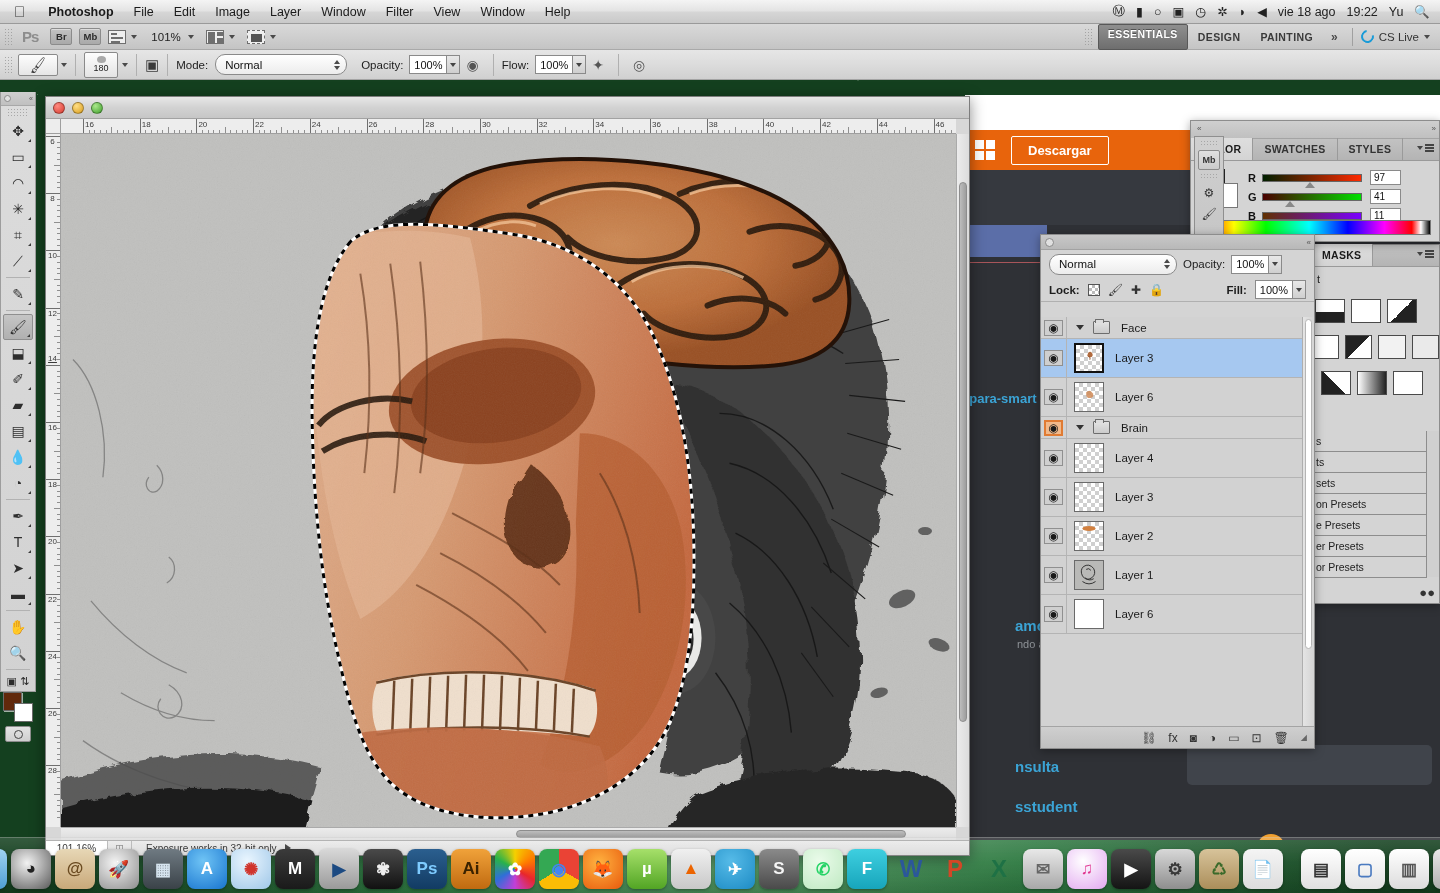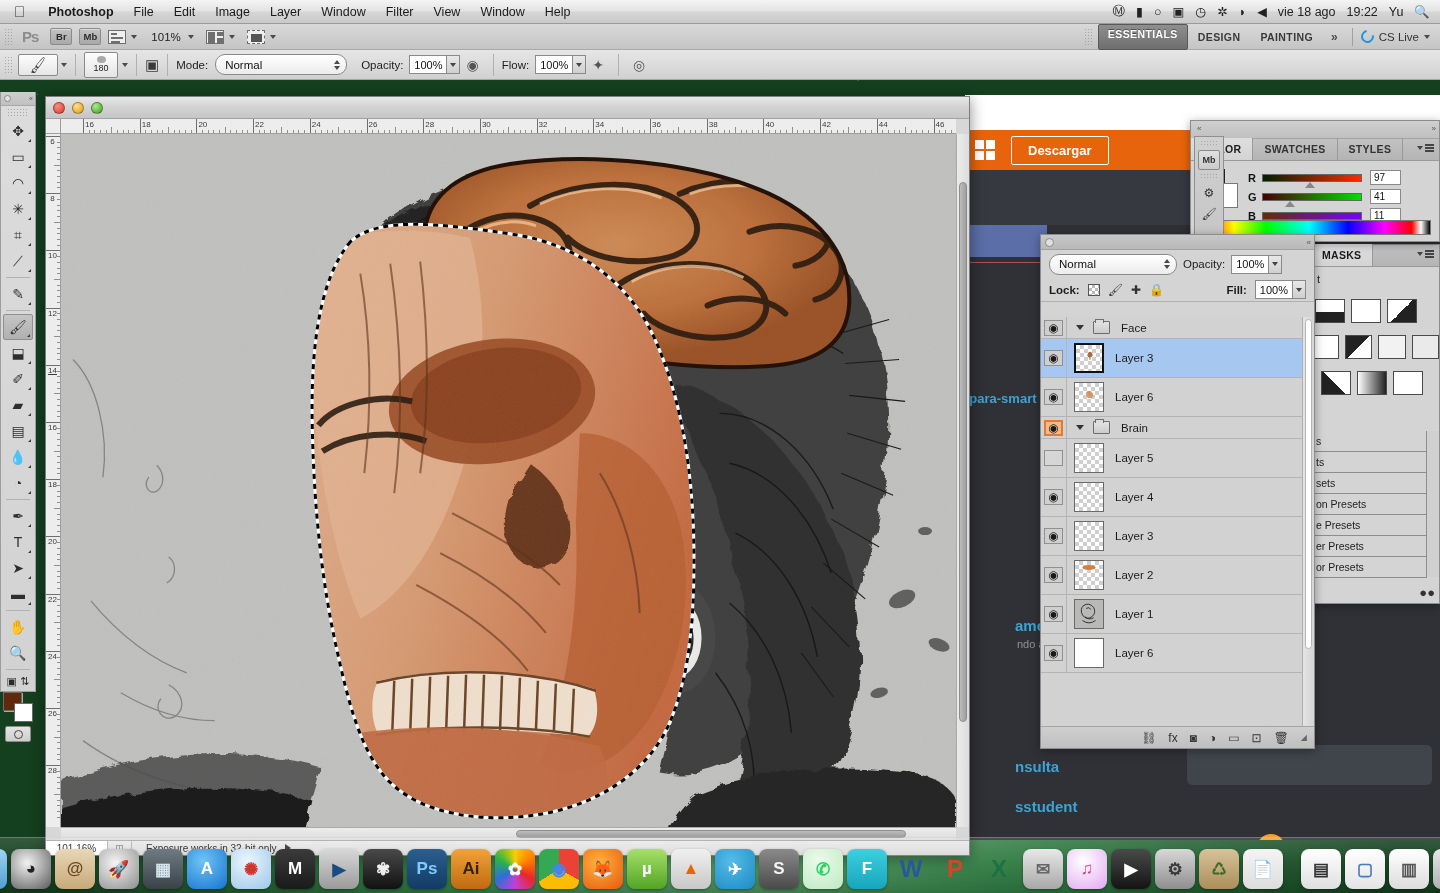--- a/index.html
+++ b/index.html
@@ -825,21 +825,21 @@
         <span class="rtick" style="top: 179.32px; right: 0px; height: 1px; width: 3.5px; opacity: 0.75;"></span>
         <span class="rtick" style="top: 185.04px; right: 0px; height: 1px; width: 3.5px; opacity: 0.75;"></span>
         <span class="rtick" style="top: 190.76px; right: 0px; height: 1px; width: 3.5px; opacity: 0.75;"></span>
         <span class="rtick" style="top: 196.48px; right: 0px; height: 1px; width: 3.5px; opacity: 0.75;"></span>
         <span class="rtick" style="top: 202.2px; right: 0px; height: 1px; width: 6px; opacity: 0.75;"></span>
         <span class="rtick" style="top: 207.92px; right: 0px; height: 1px; width: 3.5px; opacity: 0.75;"></span>
         <span class="rtick" style="top: 213.64px; right: 0px; height: 1px; width: 3.5px; opacity: 0.75;"></span>
         <span class="rtick" style="top: 219.36px; right: 0px; height: 1px; width: 3.5px; opacity: 0.75;"></span>
         <span class="rtick" style="top: 225.08px; right: 0px; height: 1px; width: 3.5px; opacity: 0.75;"></span>
         <span class="rtick" style="top: 230.8px; left: 0px; height: 1px; width: 15px;"></span>
-        <span class="rnum v" style="top: 233px; left: 2px; text-decoration: underline;">14</span>
+        <span class="rnum v" style="top: 221px; left: 2px; text-decoration: underline;">14</span>
         <span class="rtick" style="top: 236.52px; right: 0px; height: 1px; width: 3.5px; opacity: 0.75;"></span>
         <span class="rtick" style="top: 242.24px; right: 0px; height: 1px; width: 3.5px; opacity: 0.75;"></span>
         <span class="rtick" style="top: 247.96px; right: 0px; height: 1px; width: 3.5px; opacity: 0.75;"></span>
         <span class="rtick" style="top: 253.68px; right: 0px; height: 1px; width: 3.5px; opacity: 0.75;"></span>
         <span class="rtick" style="top: 259.4px; right: 0px; height: 1px; width: 6px; opacity: 0.75;"></span>
         <span class="rtick" style="top: 265.12px; right: 0px; height: 1px; width: 3.5px; opacity: 0.75;"></span>
         <span class="rtick" style="top: 270.84px; right: 0px; height: 1px; width: 3.5px; opacity: 0.75;"></span>
         <span class="rtick" style="top: 276.56px; right: 0px; height: 1px; width: 3.5px; opacity: 0.75;"></span>
         <span class="rtick" style="top: 282.28px; right: 0px; height: 1px; width: 3.5px; opacity: 0.75;"></span>
         <span class="rtick" style="top: 288px; left: 0px; height: 1px; width: 15px;"></span>
@@ -1296,27 +1296,20 @@
             <span class="eyebox hl">
               <span class="eye">◉</span>
             </span>
           </span>
           <span class="disc"></span>
           <span class="folder"></span>
           <span class="lname">Brain</span>
         </div>
         <div class="lrow">
           <span class="eyecell">
-            <span class="eyebox empty"></span>
-          </span>
-          <span class="lthumb"></span>
-          <span class="lname">Layer 5</span>
-        </div>
-        <div class="lrow">
-          <span class="eyecell">
             <span class="eyebox">
               <span class="eye">◉</span>
             </span>
           </span>
           <span class="lthumb"></span>
           <span class="lname">Layer 4</span>
         </div>
         <div class="lrow">
           <span class="eyecell">
             <span class="eyebox">

